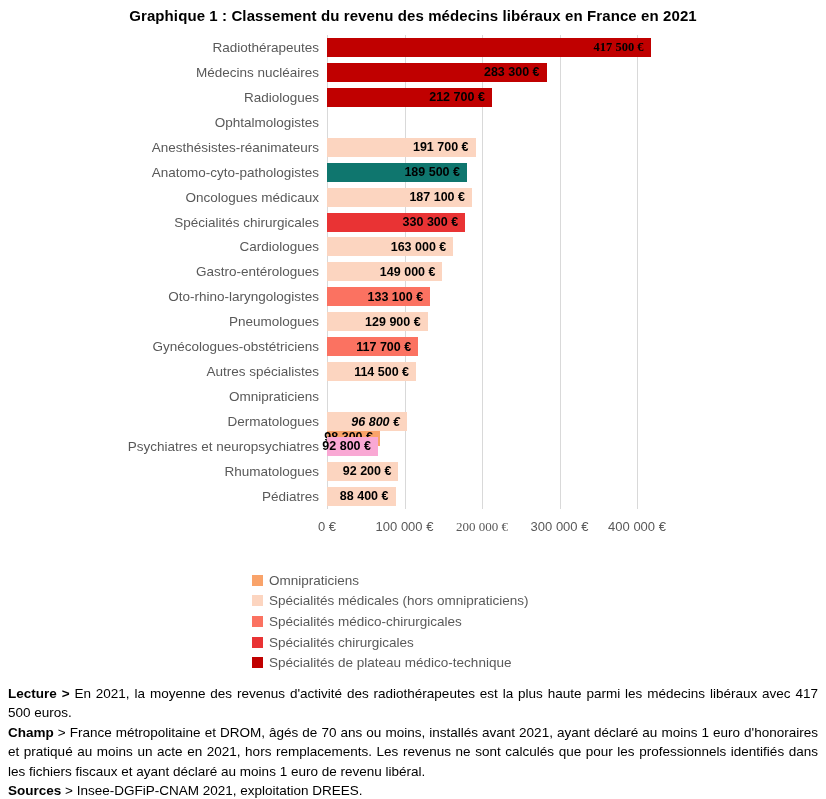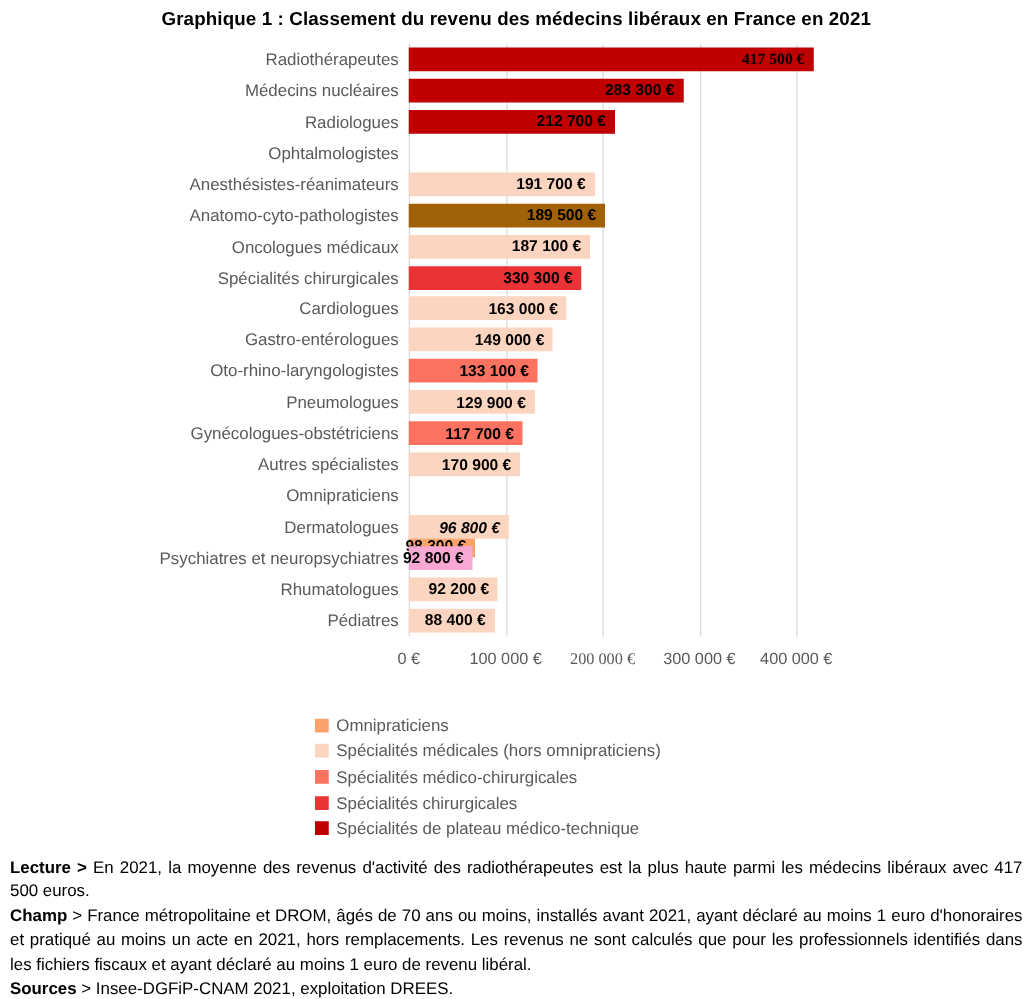--- a/index.html
+++ b/index.html
@@ -103,21 +103,21 @@
           <div class="cat-label">Anesthésistes-réanimateurs</div>
           <div class="bar-area">
             <div class="bar" style="width: 148.567px; background: rgb(252, 213, 192);">
               <span class="value-label">191 700 €</span>
             </div>
           </div>
         </div>
         <div class="row">
           <div class="cat-label">Anatomo-cyto-pathologistes</div>
           <div class="bar-area">
-            <div class="bar" style="width: 157px; background: #a16207; padding-left: 44px;">
+            <div class="bar" style="width: 140px; background: #0f766e; padding-left: 44px;">
               <span class="value-label">189 500 €</span>
             </div>
           </div>
         </div>
         <div class="row">
           <div class="cat-label">Oncologues médicaux</div>
           <div class="bar-area">
             <div class="bar" style="width: 145.002px; background: rgb(252, 213, 192);">
               <span class="value-label">187 100 €</span>
             </div>
@@ -168,21 +168,21 @@
           <div class="bar-area">
             <div class="bar" style="width: 91.2175px; background: rgb(251, 114, 97);">
               <span class="value-label">117 700 €</span>
             </div>
           </div>
         </div>
         <div class="row">
           <div class="cat-label">Autres spécialistes</div>
           <div class="bar-area">
             <div class="bar" style="width: 89.0475px; background: rgb(252, 213, 192);">
-              <span class="value-label">170 900 €</span>
+              <span class="value-label">114 500 €</span>
             </div>
           </div>
         </div>
         <div class="row">
           <div class="cat-label">Omnipraticiens</div>
           <div class="bar-area">
             <div class="bar" style="width: 53px; background: rgb(249, 163, 106); margin-top: 40px;">
               <span class="value-label">98 300 €</span>
             </div>
           </div>

